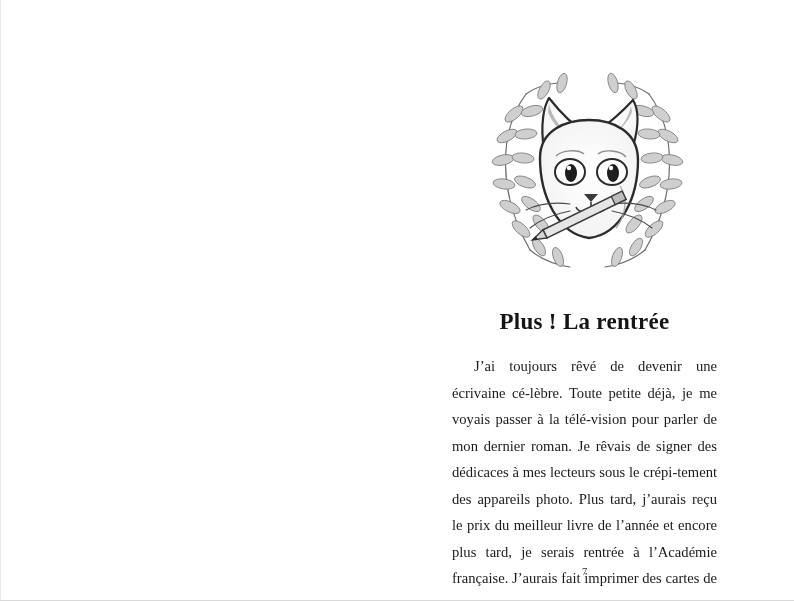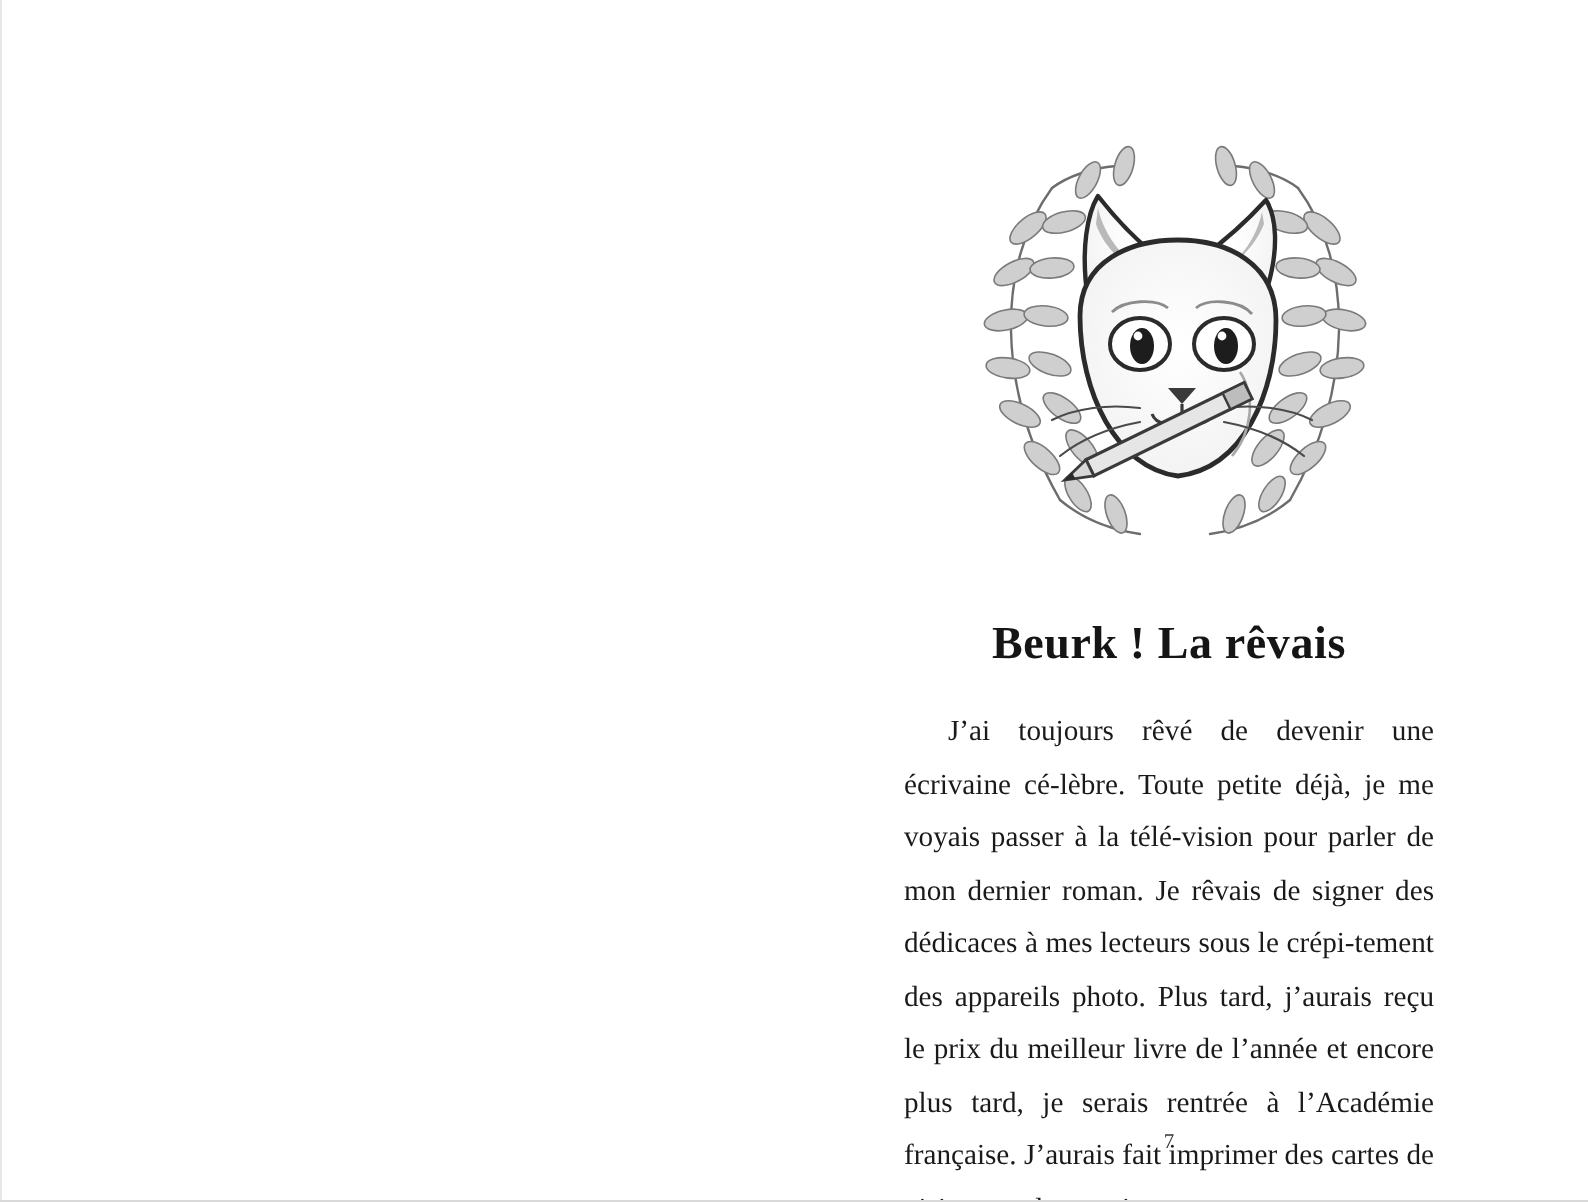--- a/index.html
+++ b/index.html
@@ -205,21 +205,21 @@
           <g transform="rotate(-26 121 158)">
             <rect x="70" y="153" width="88" height="9" fill="#e6e6e6" stroke="#3a3a3a" stroke-width="1.6"></rect>
             <rect x="146" y="153" width="12" height="9" fill="#bdbdbd" stroke="#3a3a3a" stroke-width="1.2"></rect>
             <path d="M70 153 L56 157.5 L70 162 Z" fill="#d7d7d7" stroke="#3a3a3a" stroke-width="1.4"></path>
             <path d="M61 155.5 L56 157.5 L61 159.5 Z" fill="#2b2b2b"></path>
           </g>
         </g>
       </svg>
     </div>
 
-    <h1 class="chapter-title">Beurk ! La rêvais</h1>
+    <h1 class="chapter-title">Plus ! La rentrée</h1>
 
     <p class="body-text"><span class="indent"></span><span>J’ai toujours rêvé de devenir une écrivaine cé-lèbre. Toute petite déjà, je me voyais passer à la télé-vision pour parler de mon dernier roman. Je rêvais de signer des dédicaces à mes lecteurs sous le crépi-tement des appareils photo. Plus tard, j’aurais reçu le prix du meilleur livre de l’année et encore plus tard, je serais rentrée à l’Académie française. J’aurais fait imprimer des cartes de visite avec la mention :</span></p>
 
   </div>
 
   <div class="folio">7</div>
   <div class="page-bottom-rule"></div>
 
 </div>
 

